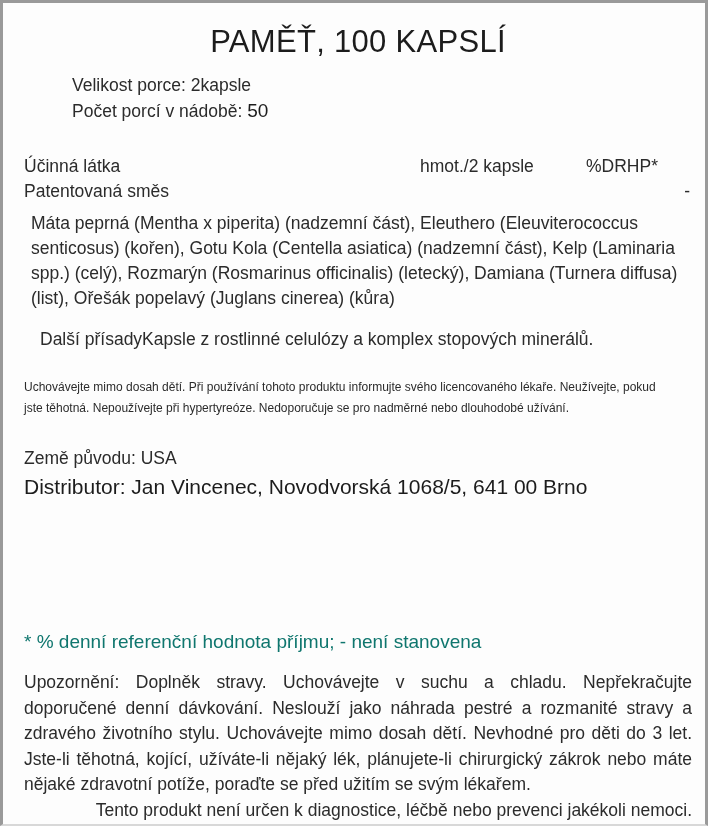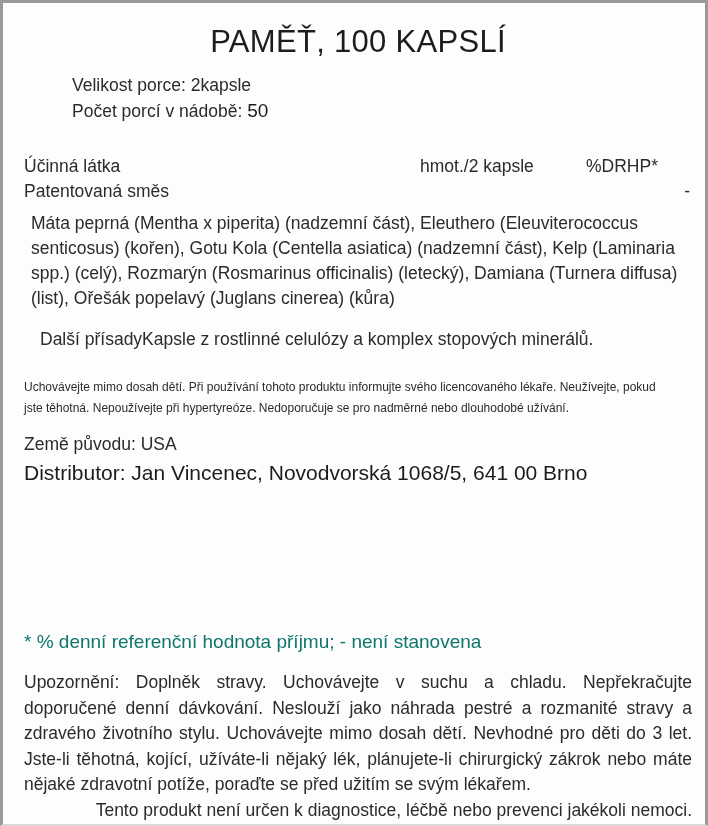--- a/index.html
+++ b/index.html
@@ -110,21 +110,21 @@
   .warning-block {
     margin-top: 25px;
     font-size: 12px;
     line-height: 21px;
     color: #2b2b2b;
     max-width: 645px;
   }
 
   
   .origin-block {
-    margin-top: 13px;
+    margin-top: 27px;
   }
   .origin-line {
     font-size: 17.5px;
     line-height: 25px;
     color: #2b2b2b;
   }
   .distributor-line {
     font-size: 21px;
     line-height: 29px;
     color: #1c1c1c;

